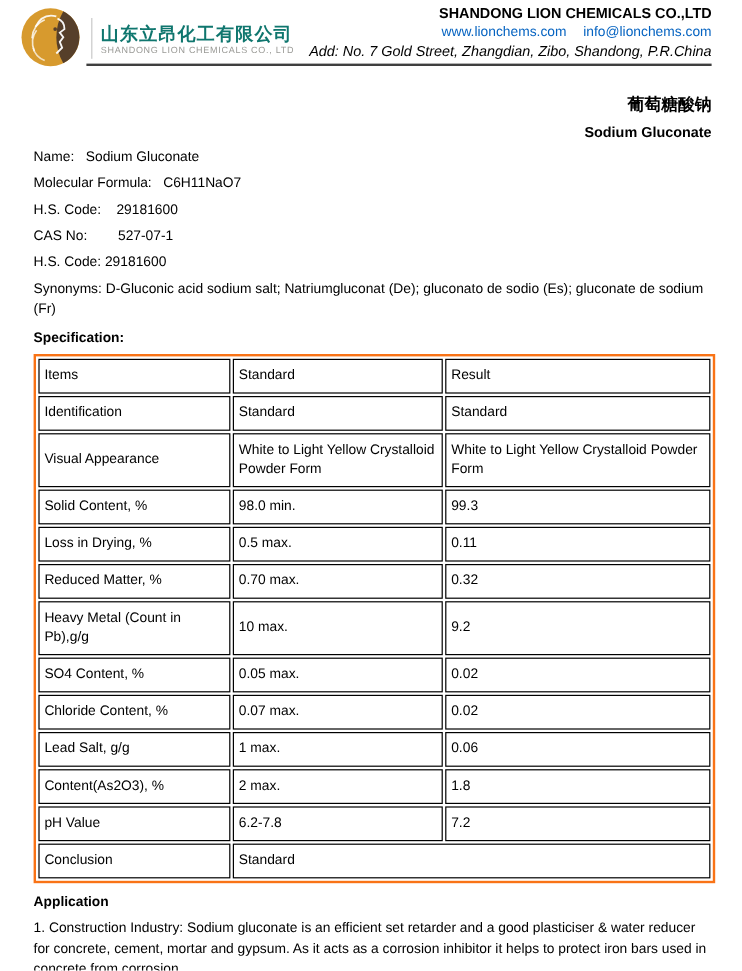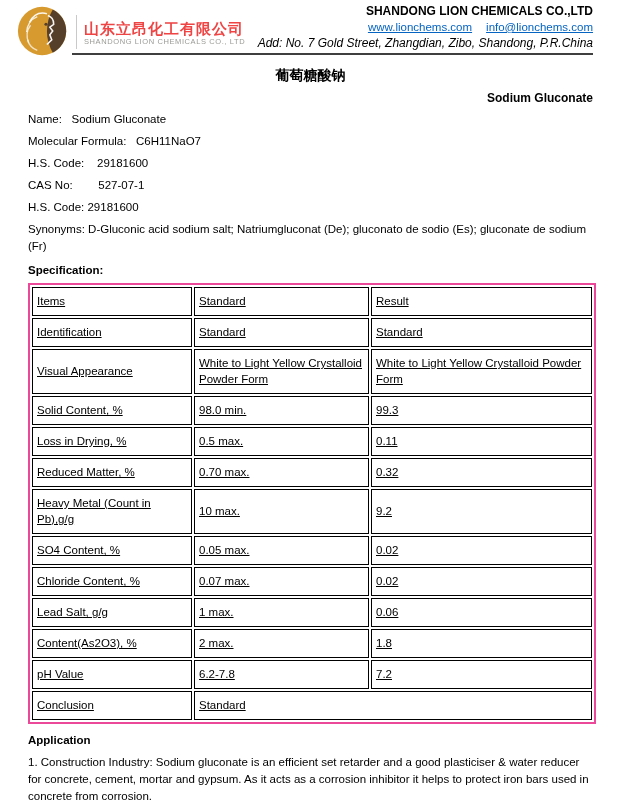--- a/index.html
+++ b/index.html
@@ -22,37 +22,37 @@
     height: 2px; background: #3f3f3f;
   }
   .logo-block {
     position: absolute; left: -12px; top: 2px;
     display: flex; align-items: center; z-index: 2;
   }
   .logo-mark { width: 58px; height: 60px; display: block; }
   .logo-divider { width: 1px; height: 34px; background: #c9c9c9; margin: 0 7px 0 2px; }
   .logo-text { padding-top: 2px; }
   .logo-cn {
-    font-size: 15px; font-weight: bold; color: #ef4444;
+    font-size: 15px; font-weight: bold; color: #0f766e;
     letter-spacing: 1px; line-height: 17px; white-space: nowrap;
   }
   .logo-en {
     font-size: 7.5px; color: #9a9a96; letter-spacing: 0.6px;
     line-height: 10px; white-space: nowrap;
   }
   .header-right { position: absolute; right: 0; top: 3px; text-align: right; }
   .company-name { font-size: 12px; font-weight: bold; line-height: 16px; }
   .links-line { font-size: 11.5px; line-height: 16px; }
-  .link { color: #0563C1; text-decoration: underline; cursor: pointer; }
+  .link { color: #0563C1; cursor: pointer; }
   .link + .link { margin-left: 14px; }
   .address { font-size: 12px; line-height: 16px; color: #000; font-style: italic; }
 
   
   .title-cn {
-    margin-top: 10px; text-align: center;
+    margin-top: 22px; text-align: right;
     font-size: 14px; font-weight: bold; line-height: 17px;
   }
   .title-en {
     margin-top: 7px; text-align: right;
     font-size: 12px; font-weight: bold; line-height: 15px;
   }
 
   
   .fields { margin-top: 0; }
   .field-line {
@@ -60,26 +60,25 @@
     font-size: 11.5px; line-height: 17px;
     margin-top: 5px;
   }
 
   
   .spec-heading {
     margin-top: 7px; font-size: 11.5px; font-weight: bold; line-height: 16px;
   }
   table.spec-table {
     margin-top: 5px;
-    border: 2px solid #ec4899;
+    border: 2px solid #f97316;
     border-collapse: separate;
     border-spacing: 2px;
     width: 564px;
     table-layout: fixed;
-    text-decoration: underline;
   }
   table.spec-table td {
     border: 1px solid #000;
     font-size: 11.5px;
     line-height: 16px;
     padding: 5px 4px 6px 4px;
     vertical-align: middle;
     overflow: hidden;
   }
   col.c-items { width: 160px; }

